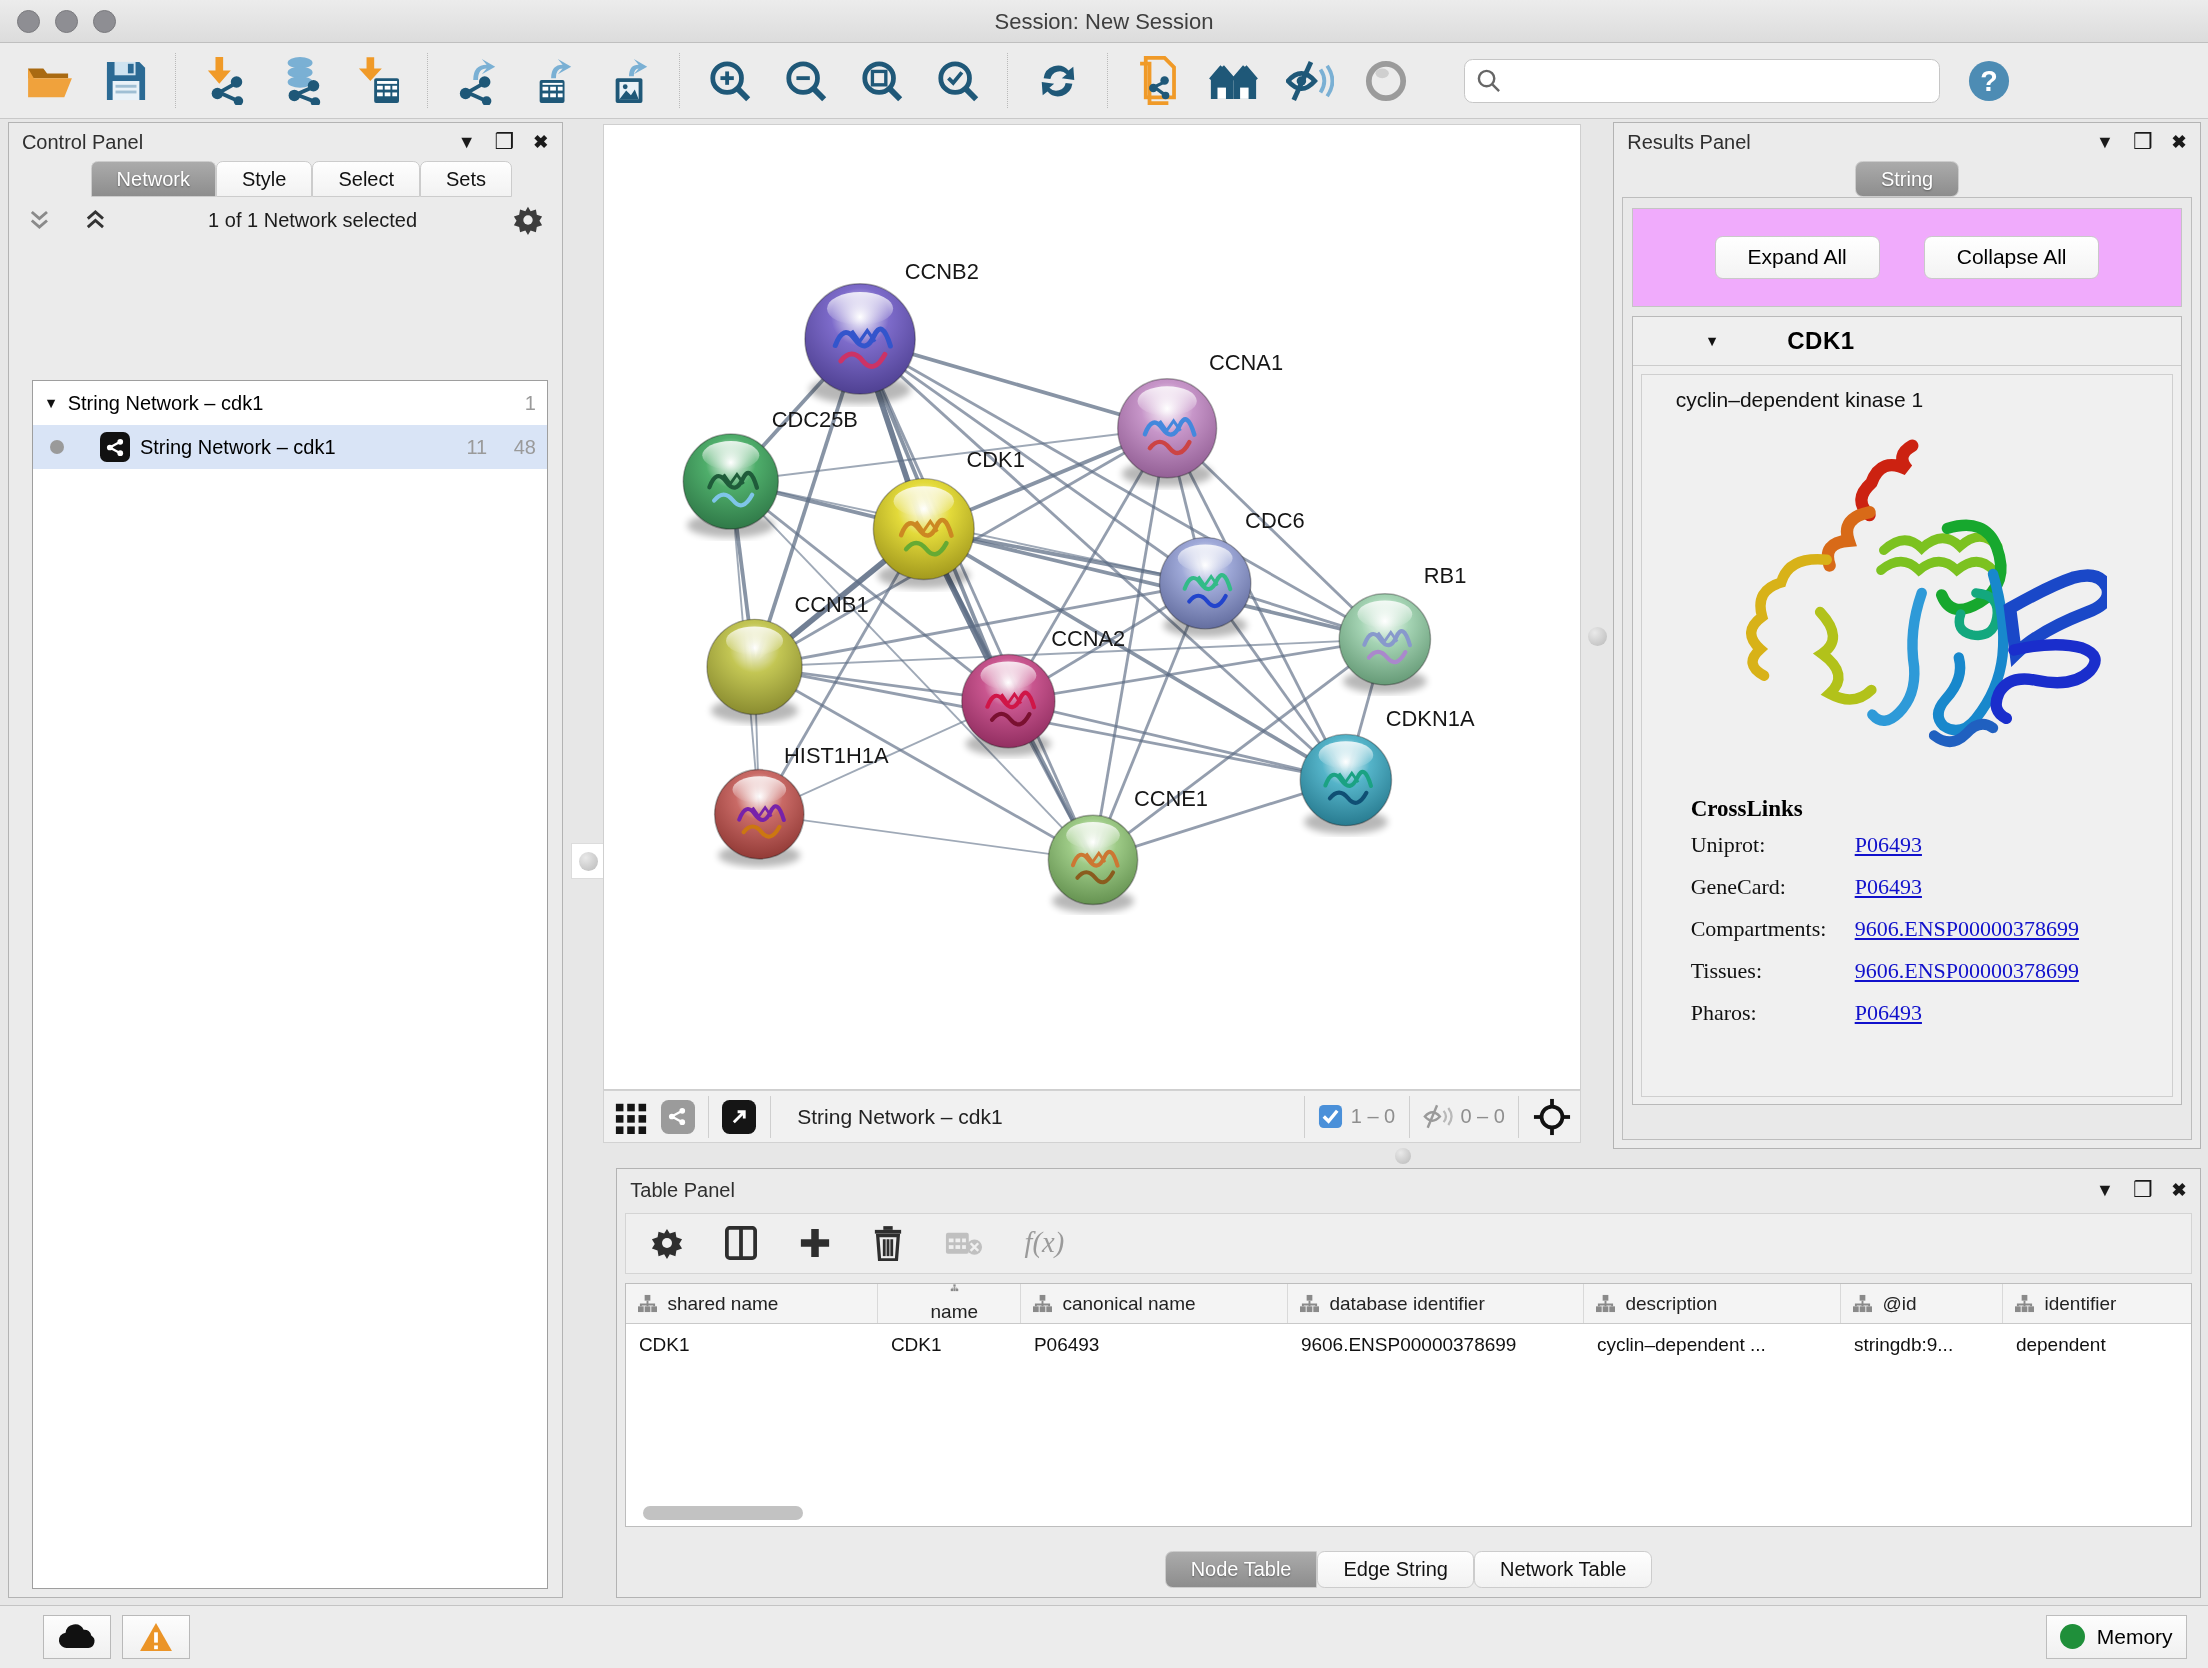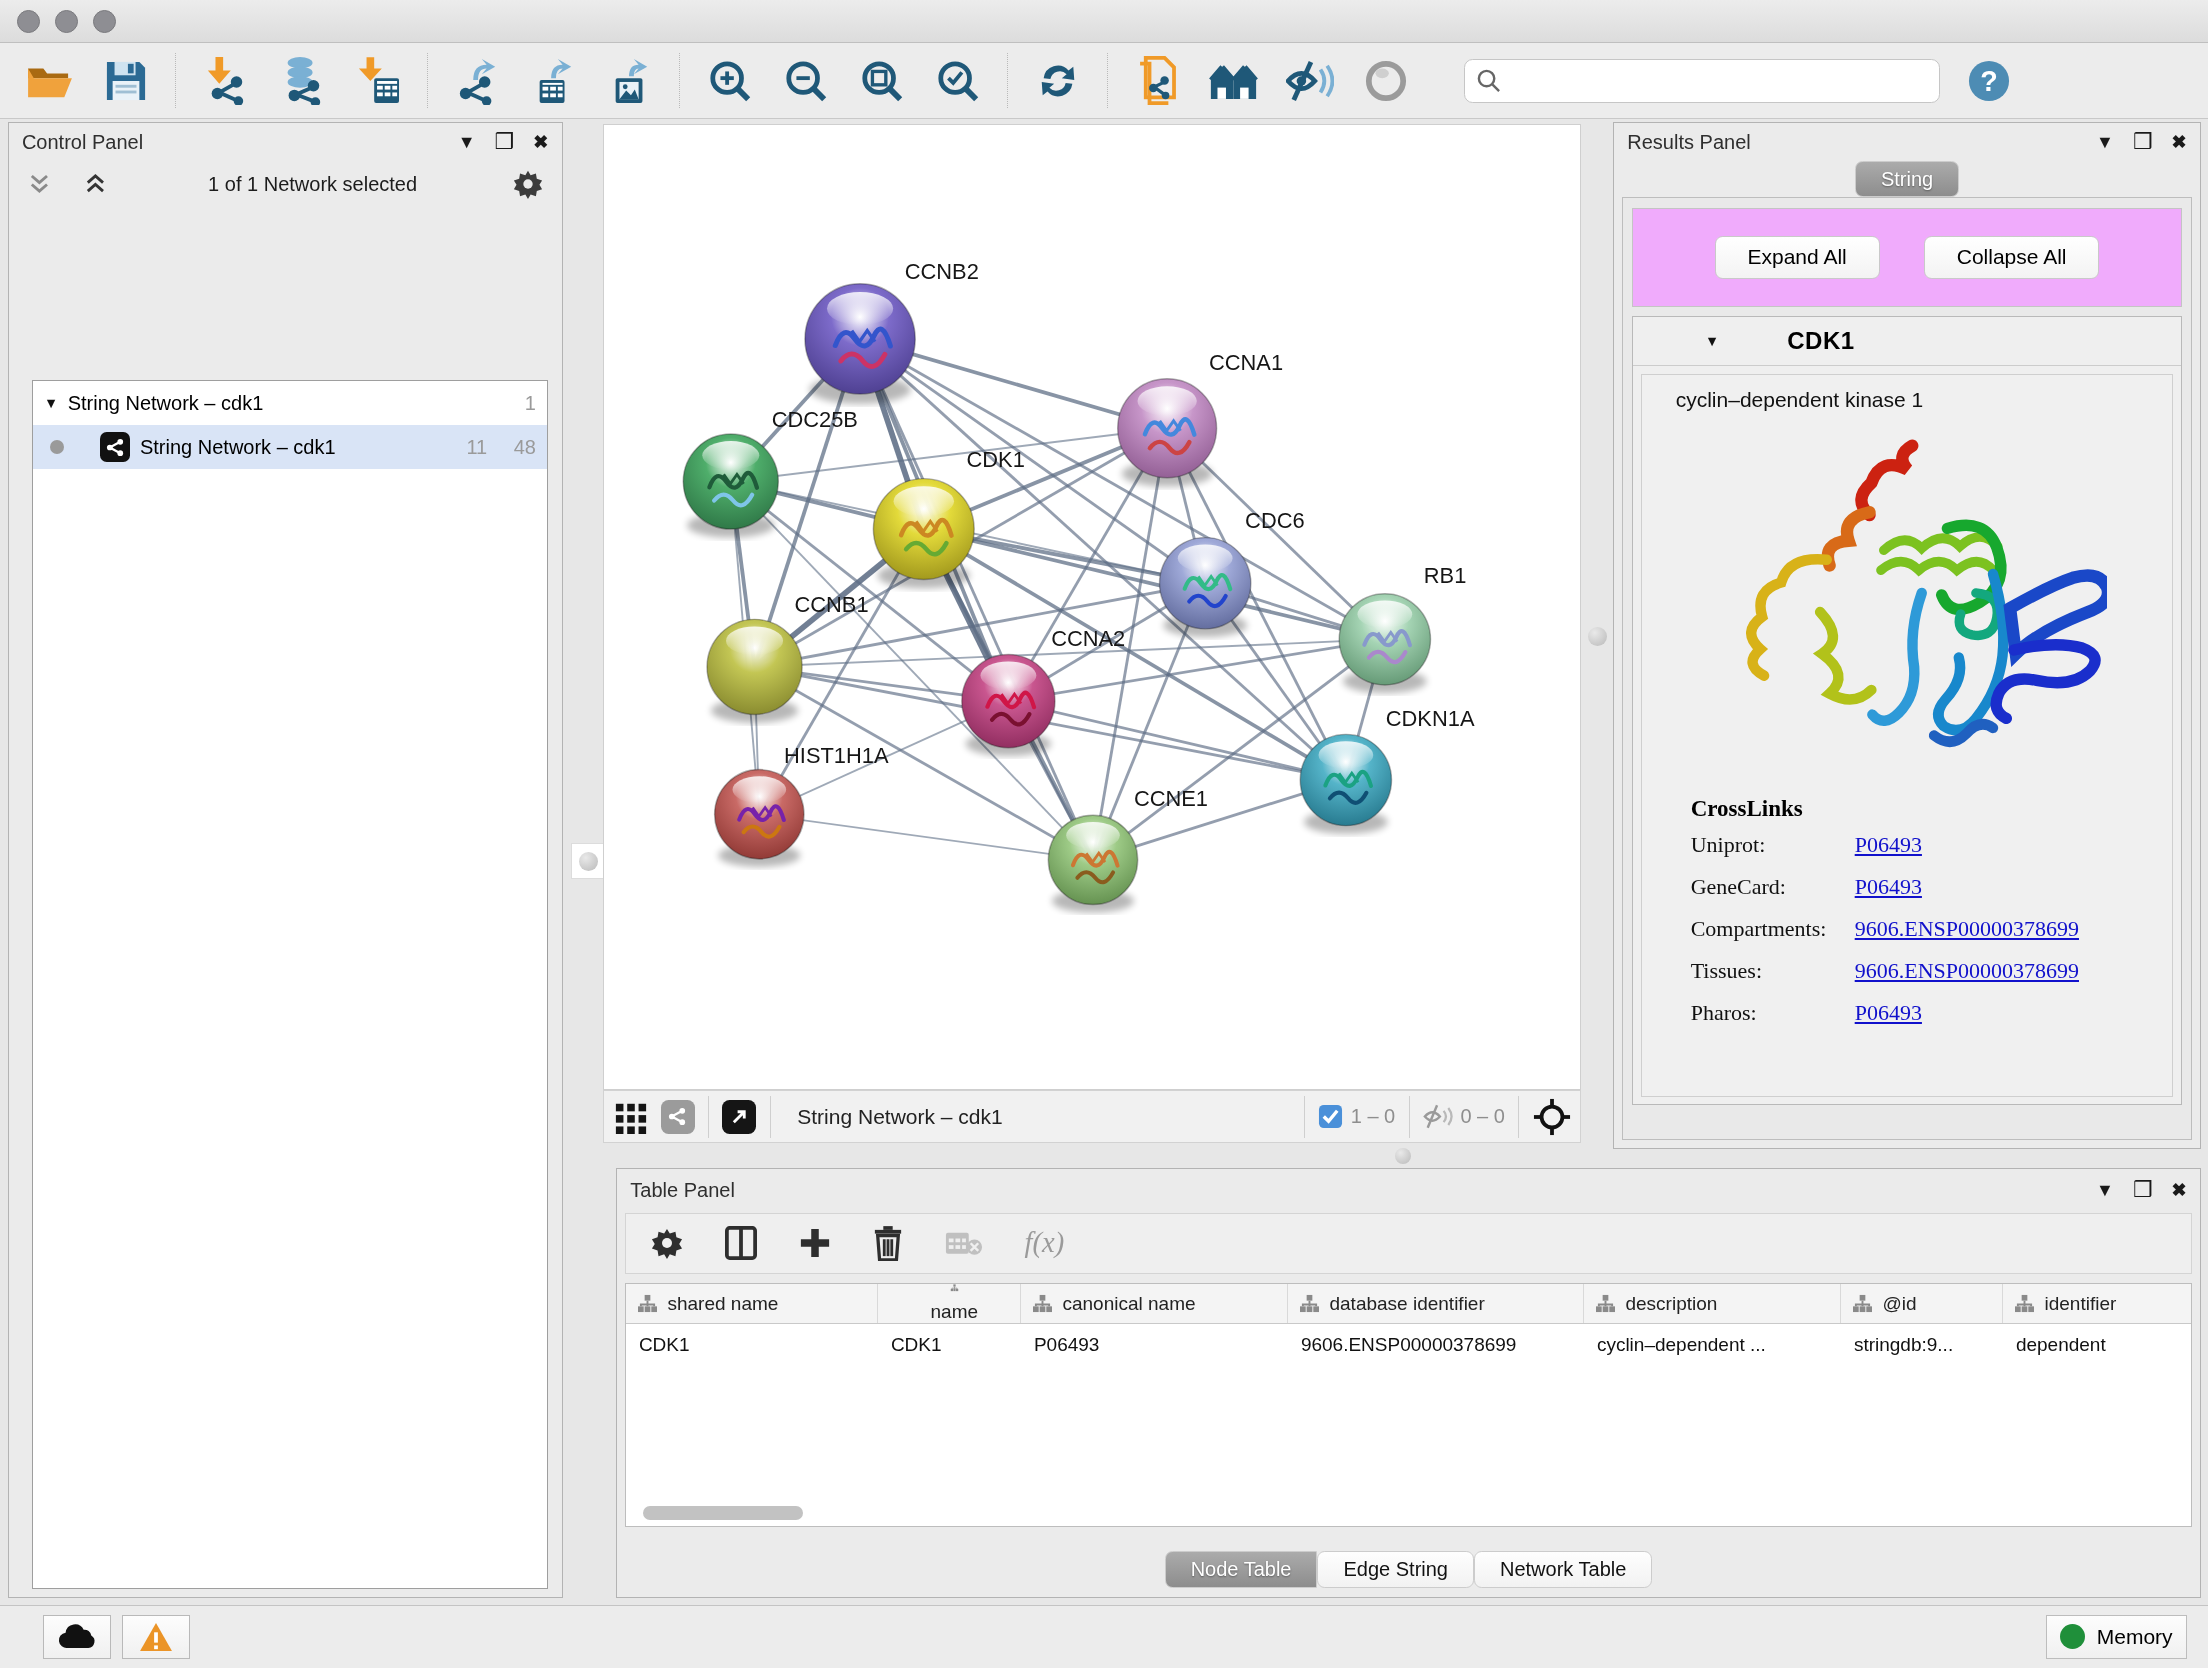--- a/index.html
+++ b/index.html
@@ -104,20 +104,21 @@
 
   svg text { font-family:"Liberation Sans",sans-serif; }
 </style>
 </head>
 <body>
 
 <div id="titlebar">
   <div class="traffic" style="left:17px"></div>
   <div class="traffic" style="left:55px"></div>
   <div class="traffic" style="left:93px"></div>
+  <div id="win-title">Session: New Session</div>
 </div>
 
 <div id="toolbar">
   <div class="tb-group">
     <div class="tb-btn">
       <svg width="48" height="40" viewBox="0 0 50 42">
         <path d="M2 8 L18 8 L22 13 L44 13 L44 18 L2 18 Z" fill="#a96a12"></path>
         <path d="M2 8 L2 38 L40 38 L48 18 L8 18 Z" fill="#f0a23c"></path>
       </svg>
     </div>
@@ -313,20 +314,26 @@
 </div>
 
 <div id="control-panel">
   <div id="cp-header">
     <span class="panel-title">Control Panel</span>
     <div class="panel-ctl">
       <span>▼</span>
       <span style="font-size:22px">❒</span>
       <span style="font-weight:bold">✖</span>
     </div>
+  </div>
+  <div id="cp-tabs">
+    <div class="tab active">Network</div>
+    <div class="tab">Style</div>
+    <div class="tab">Select</div>
+    <div class="tab">Sets</div>
   </div>
   <div id="cp-sub">
     <svg width="28.5" height="25" viewBox="0 0 30 26">
       <path d="M4 4 l8 7 8 -7 M4 13 l8 7 8 -7" fill="none" stroke="#8a8a8a" stroke-width="3"></path>
     </svg>
     <svg width="28.5" height="25" viewBox="0 0 30 26">
       <path d="M4 11 l8 -7 8 7 M4 20 l8 -7 8 7" fill="none" stroke="#333" stroke-width="3"></path>
     </svg>
     <span class="grow">1 of 1 Network selected</span>
     <svg width="30" height="30" viewBox="0 0 32 32">

